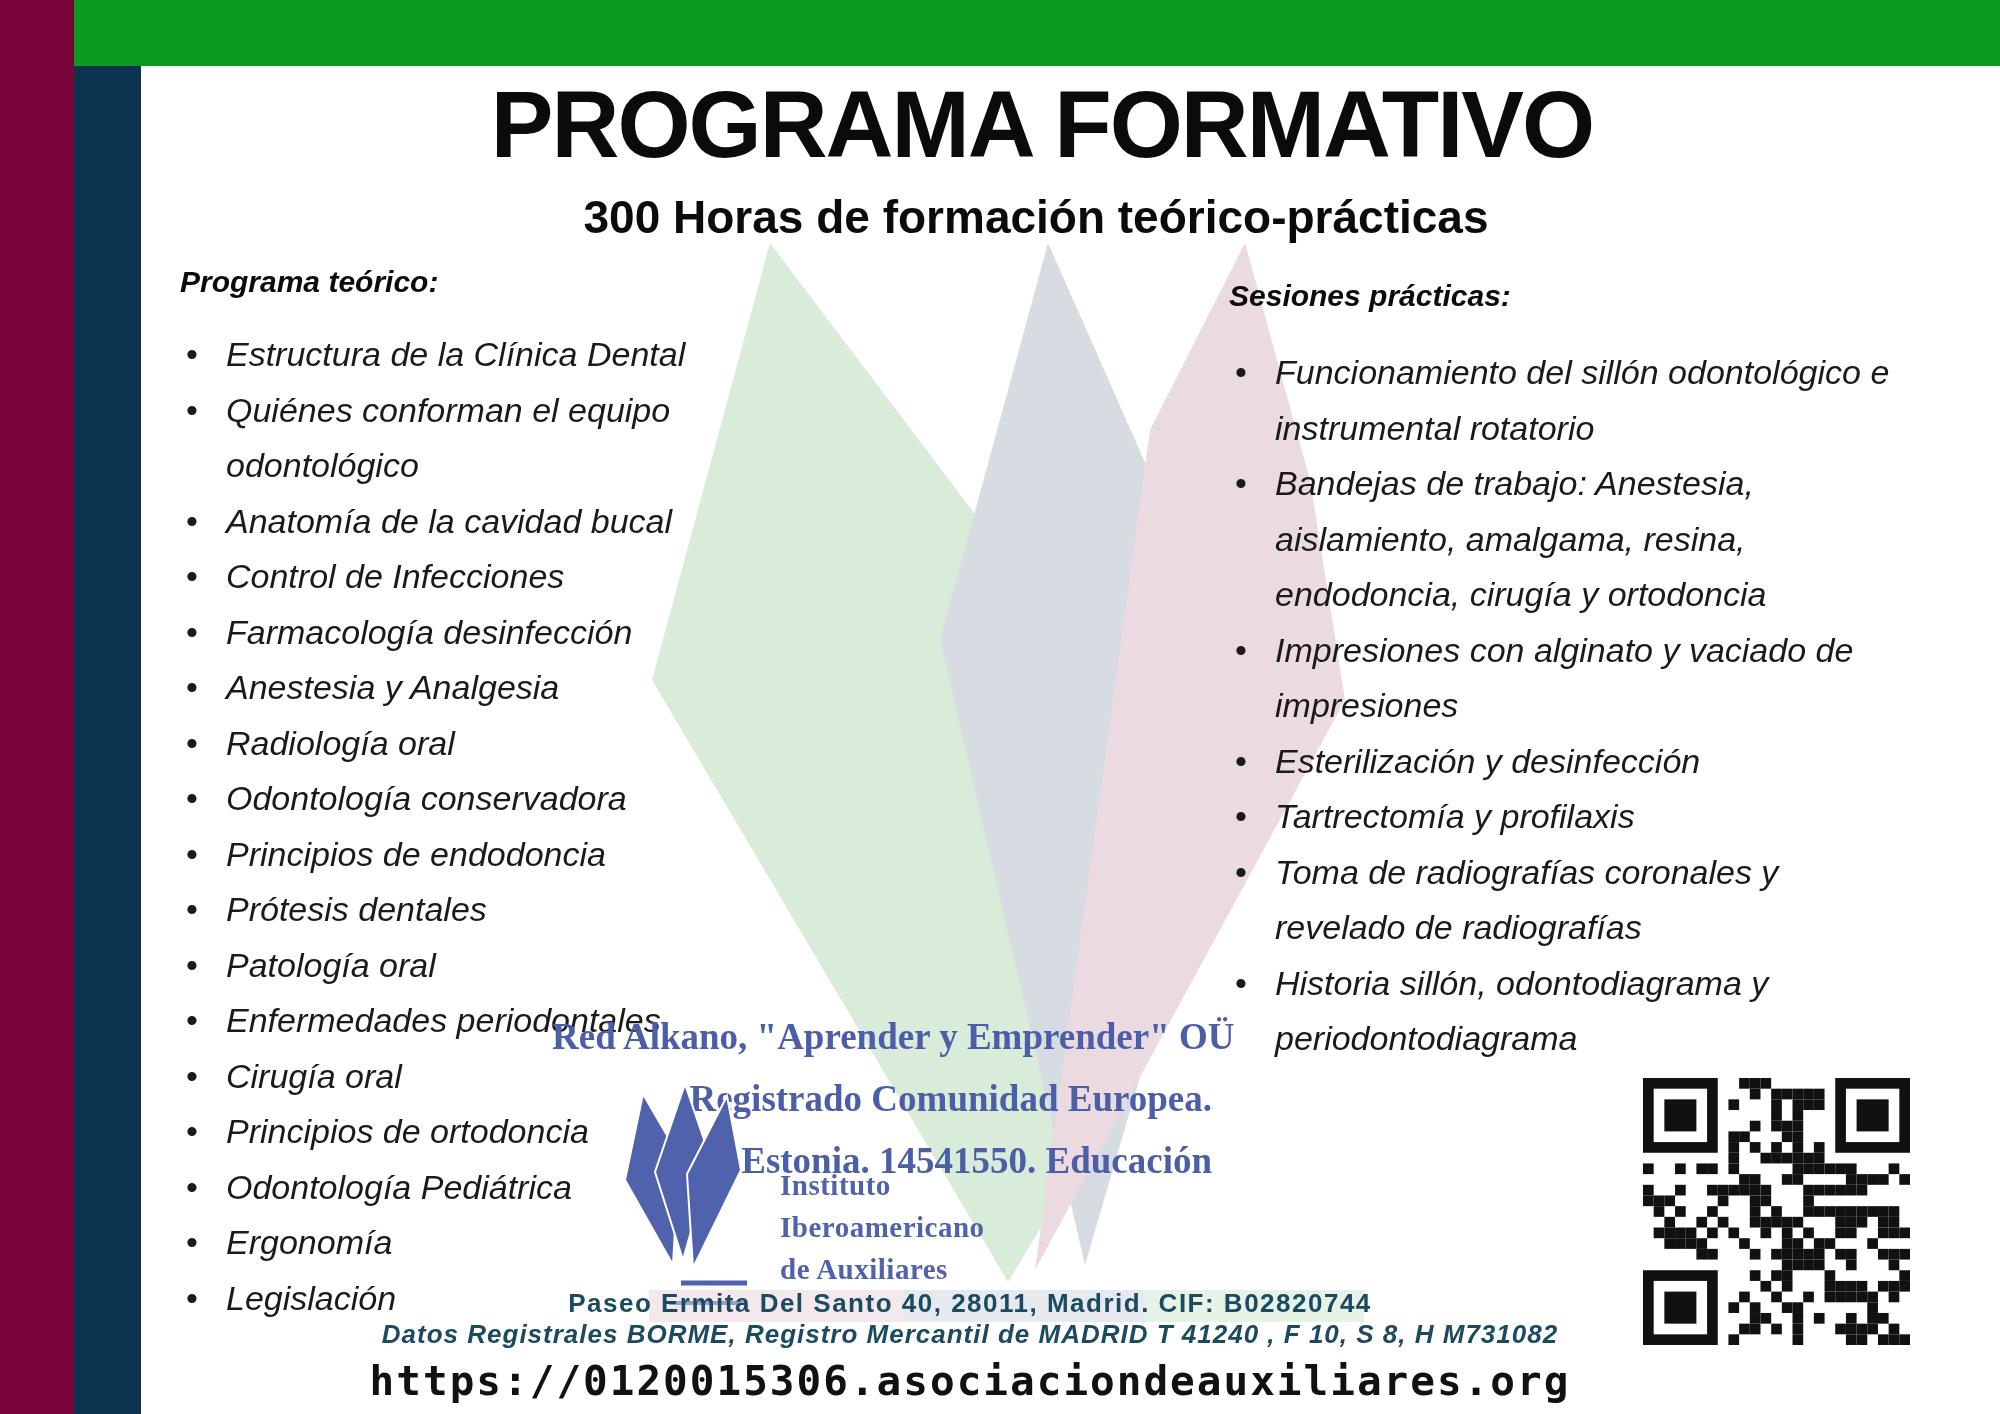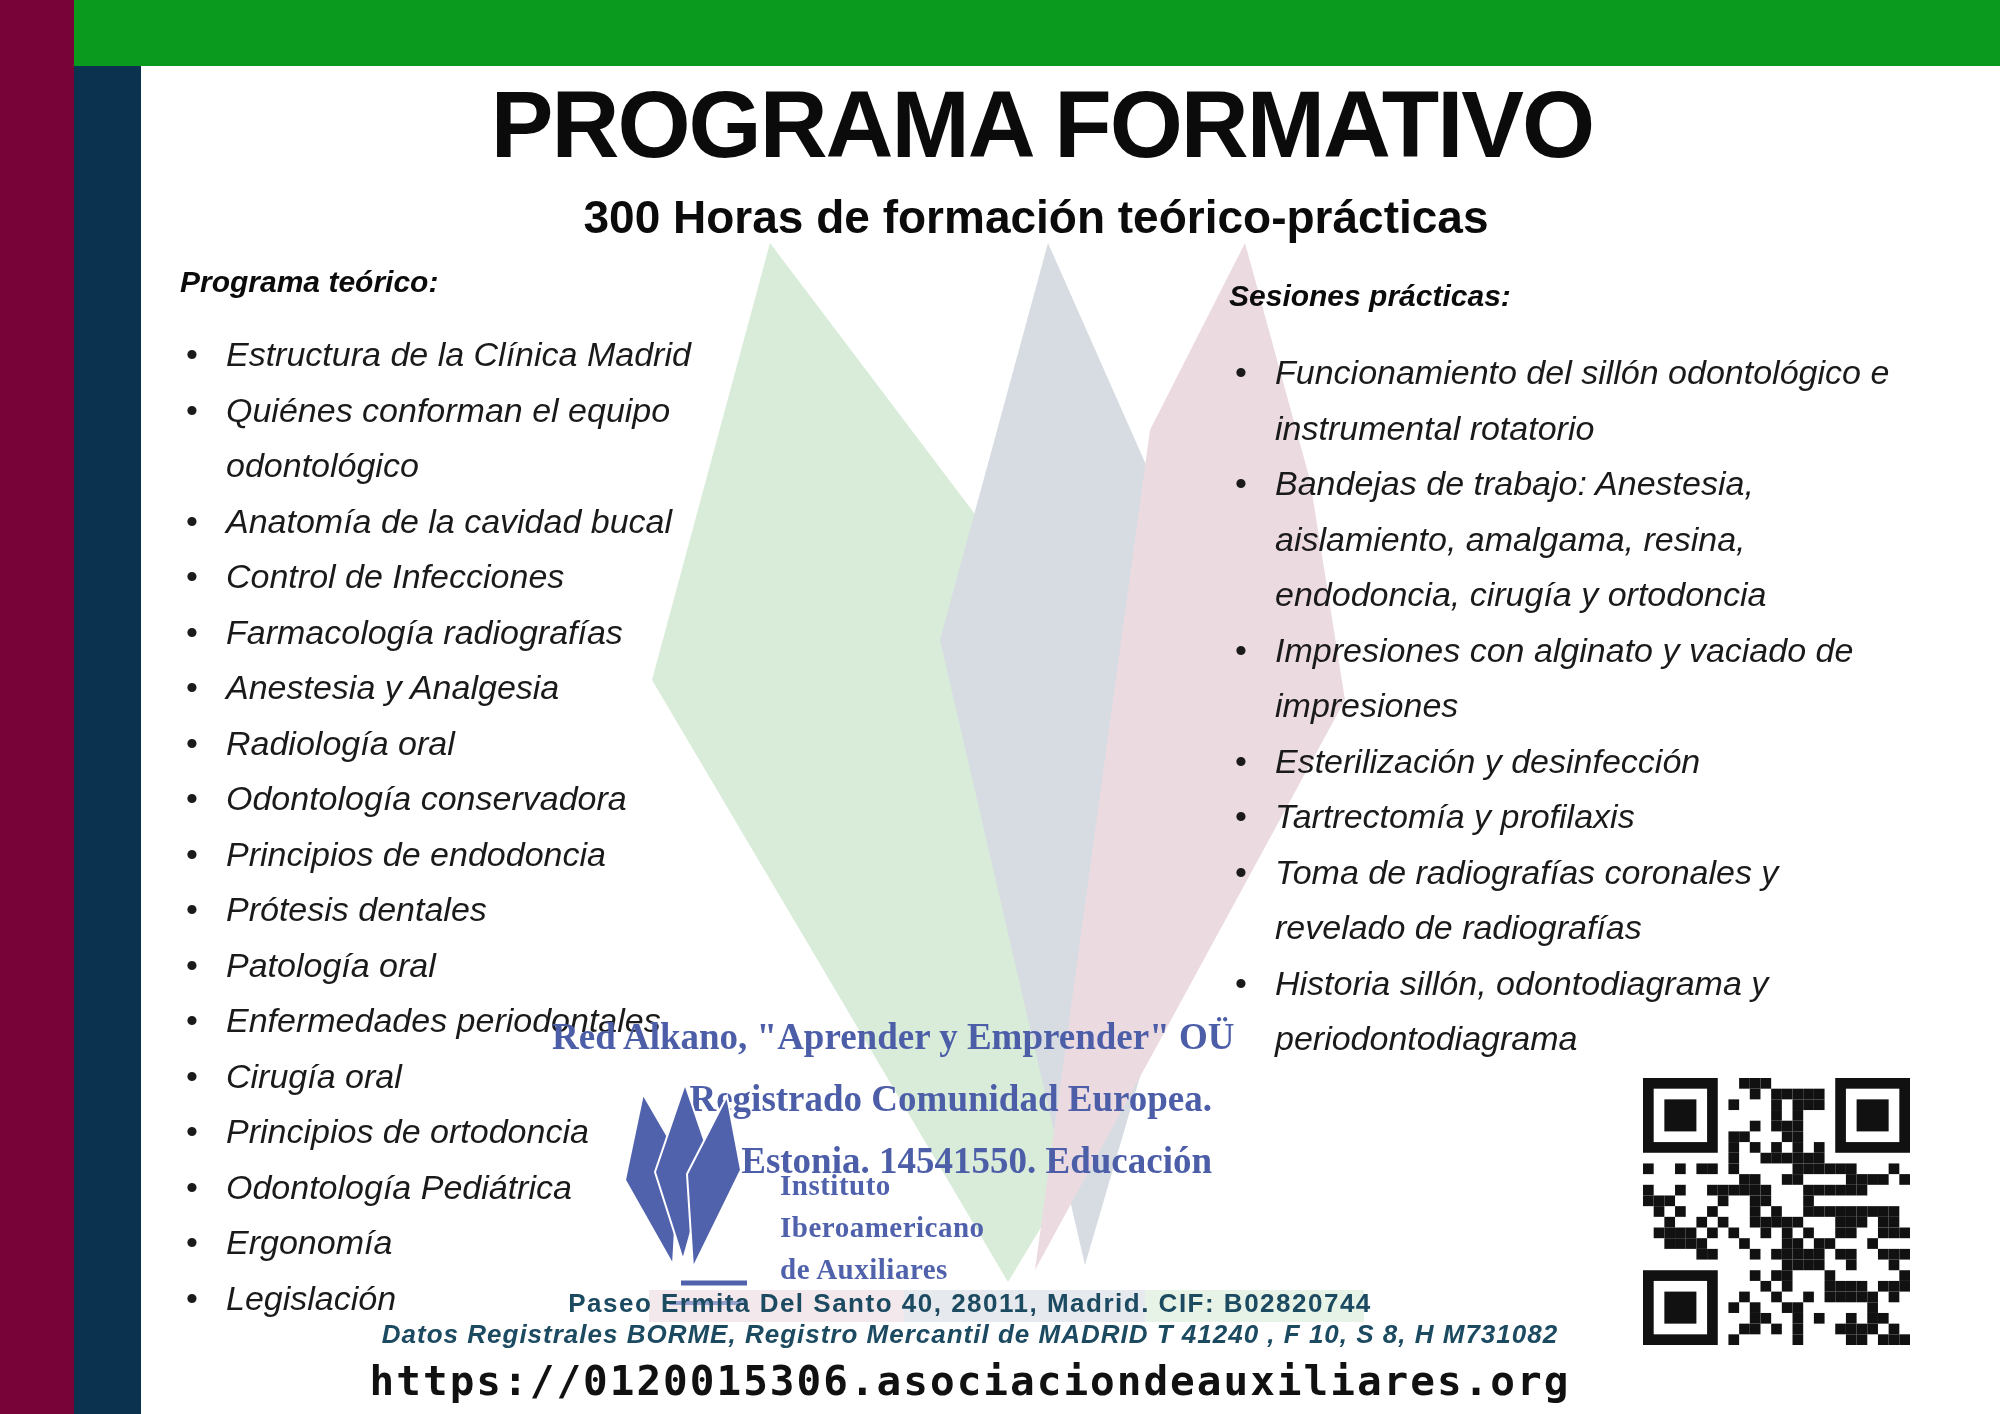--- a/index.html
+++ b/index.html
@@ -84,25 +84,25 @@
   <div class="content">
 
     <header class="title-wrap">
       <h1>PROGRAMA FORMATIVO</h1>
       <div class="subtitle">300 Horas de formación teórico-prácticas</div>
     </header>
 
     <section class="col col-left">
       <h2>Programa teórico:</h2>
       <ul>
-          <li>Estructura de la Clínica Madrid</li>
+          <li>Estructura de la Clínica Dental</li>
           <li>Quiénes conforman el equipo odontológico</li>
           <li>Anatomía de la cavidad bucal</li>
           <li>Control de Infecciones</li>
-          <li>Farmacología radiografías</li>
+          <li>Farmacología desinfección</li>
           <li>Anestesia y Analgesia</li>
           <li>Radiología oral</li>
           <li>Odontología conservadora</li>
           <li>Principios de endodoncia</li>
           <li>Prótesis dentales</li>
           <li>Patología oral</li>
           <li>Enfermedades periodontales</li>
           <li>Cirugía oral</li>
           <li>Principios de ortodoncia</li>
           <li>Odontología Pediátrica</li>

